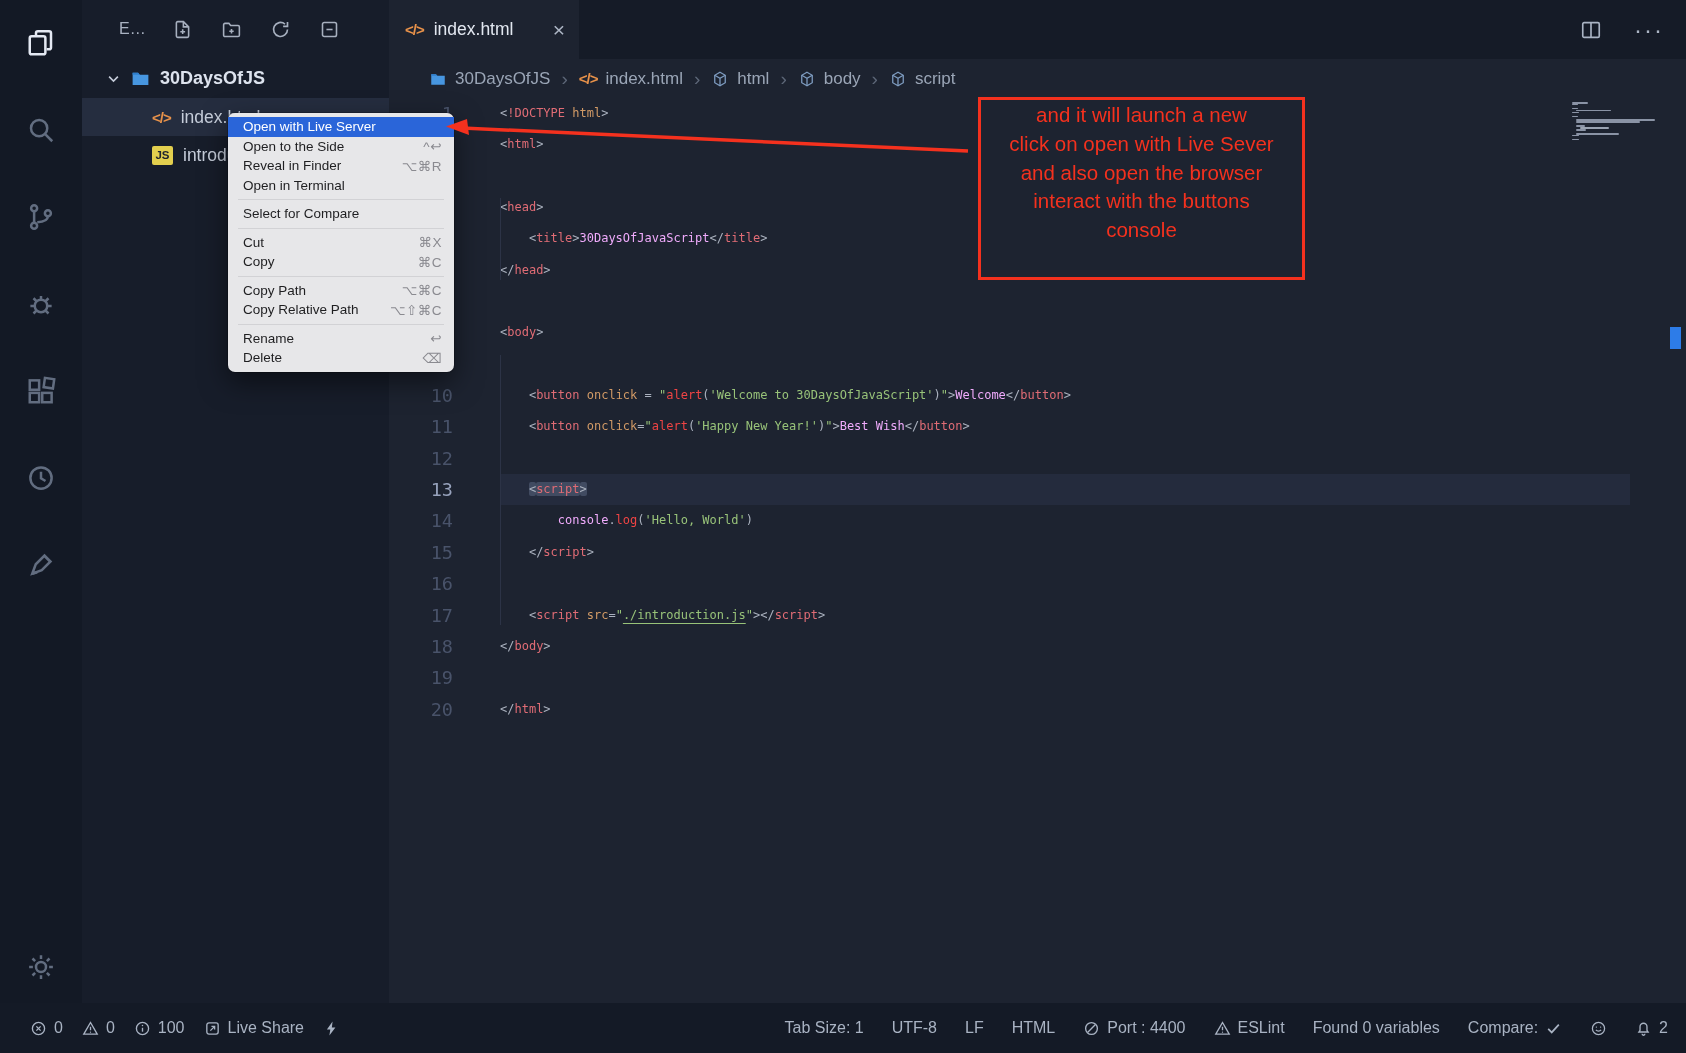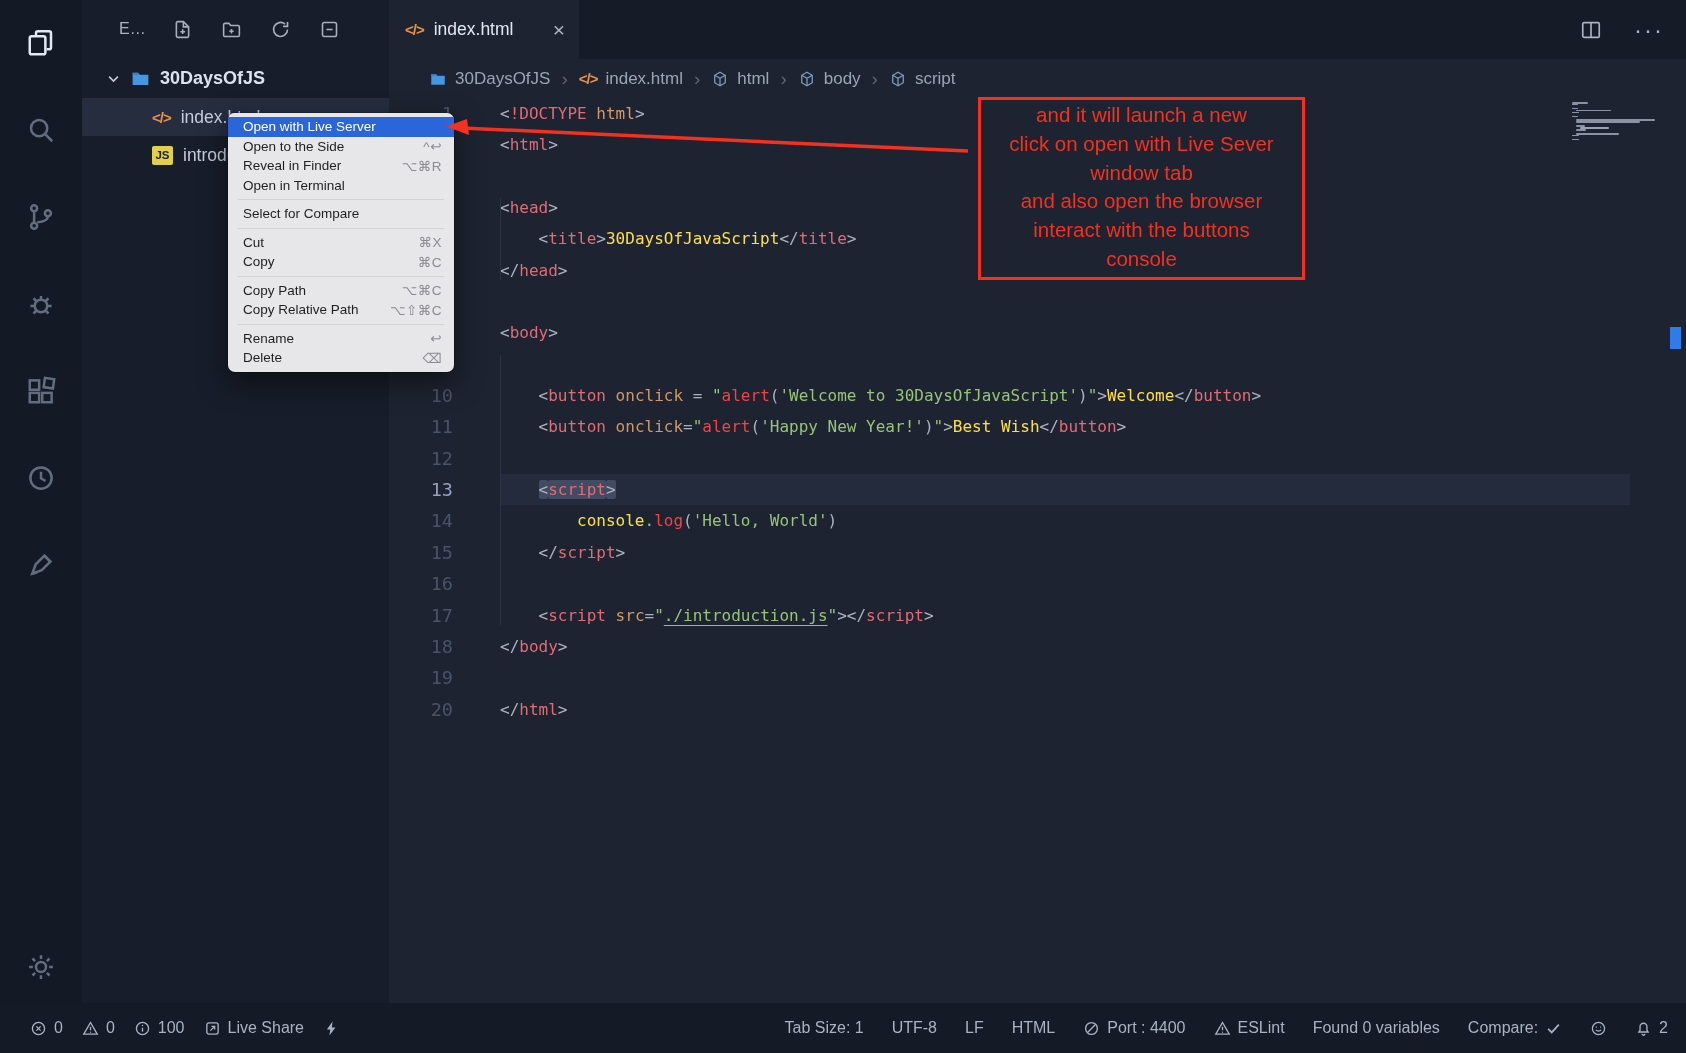--- a/index.html
+++ b/index.html
@@ -46,29 +46,29 @@
 
   .breadcrumb{height:39px;display:flex;align-items:center;padding-left:40px;gap:8px;font-size:17px;color:#9aa5b6;background:#1d2330}
   .bc-item{display:flex;align-items:center;gap:8px;cursor:pointer}
   .bc-item svg{width:18px;height:18px}
   .bc-sep{color:#5d6778;font-size:19px;margin:0 3px}
 
   .code-area{position:relative;flex:1;display:flex;overflow:hidden}
   .gutter{width:111px;flex:none}
   .lnum{height:31.35px;text-align:right;padding-right:47px;font-family:"DejaVu Sans Mono",monospace;font-size:18.5px;line-height:31.35px;color:#49536a;cursor:pointer}
   .lnum.cur{color:#97a2bc}
-  .code-col{flex:1;padding-right:56px;font-family:"DejaVu Sans Mono",monospace;font-size:16px;line-height:31.35px;min-width:0}
+  .code-col{flex:1;padding-right:56px;font-family:"DejaVu Sans Mono",monospace;font-size:12px;line-height:31.35px;min-width:0}
   .line{height:31.35px;white-space:pre;cursor:text}
   .line.current{background:#242b3d}
   .tk-tag{color:#e06c75}
   .tk-attr{color:#d19a66}
   .tk-str{color:#98c379}
   .tk-fn{color:#ef4444}
   .tk-punct{color:#abb2bf}
-  .tk-text{color:#fde047}
+  .tk-text{color:#f0abfc}
   .tk-link{color:#98c379;text-decoration:underline;text-underline-offset:4px}
   .sel{background:#414b61;border-radius:2px}
   .guide{position:absolute;width:1px;background:#2c3346;left:111px}
   .g1{top:100px;height:82px}
   .g2{top:257px;height:270px}
   .minimap{position:absolute;top:4px;right:22px;width:92px}
   .mm-row{height:1.5px;margin-bottom:0.45px;display:flex}
   .mm-bar{height:100%;border-radius:1px}
   .overview-marker{position:absolute;right:5px;top:229px;width:11px;height:22px;background:#2d7ce8}
 
@@ -517,21 +517,20 @@
     </div>
     <div class="cm-item">
       <span>Delete</span>
       <span class="sc">⌫</span>
     </div>
   </div>
 
 <div class="annotation-box" id="annotation-box">
     <div>and it will launch a new</div>
     <div>click on open with Live Sever</div>
-    <div>window tab</div>
     <div>and also open the browser</div>
     <div>interact with the buttons</div>
     <div>console</div>
   </div>
 
 <svg class="arrow-overlay" viewBox="0 0 1686 1053">
   <line x1="968" y1="151" x2="462" y2="128" stroke="currentColor" stroke-width="3.5"></line>
   <polygon points="446,126.5 469,135 467,119" fill="currentColor"></polygon>
 </svg>
 

